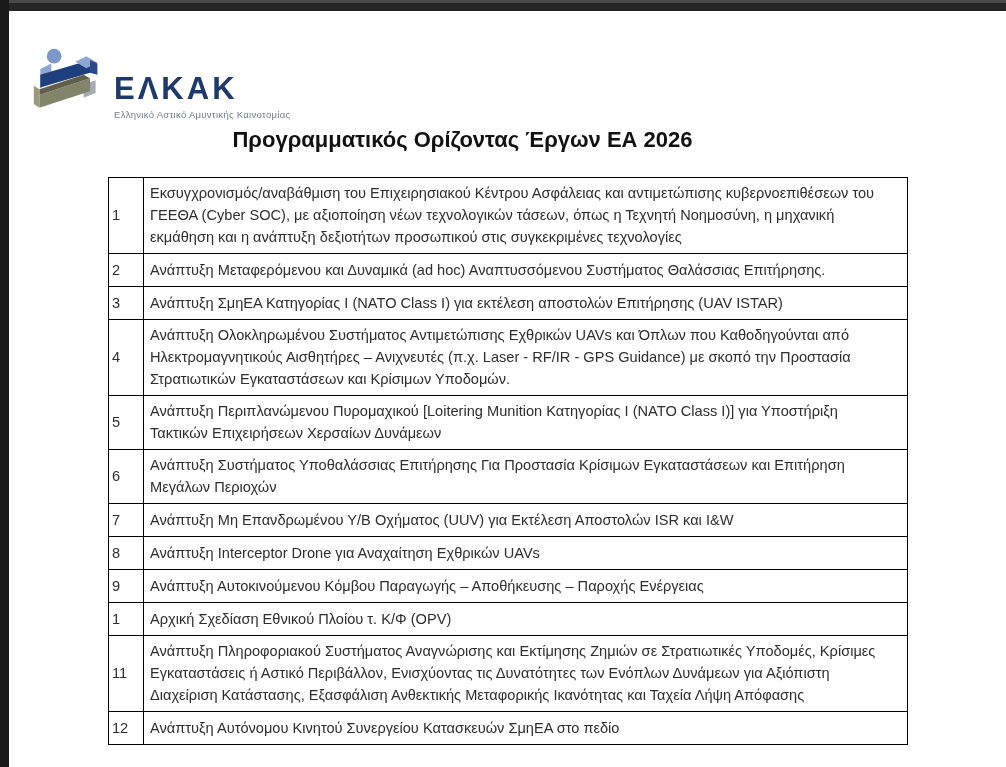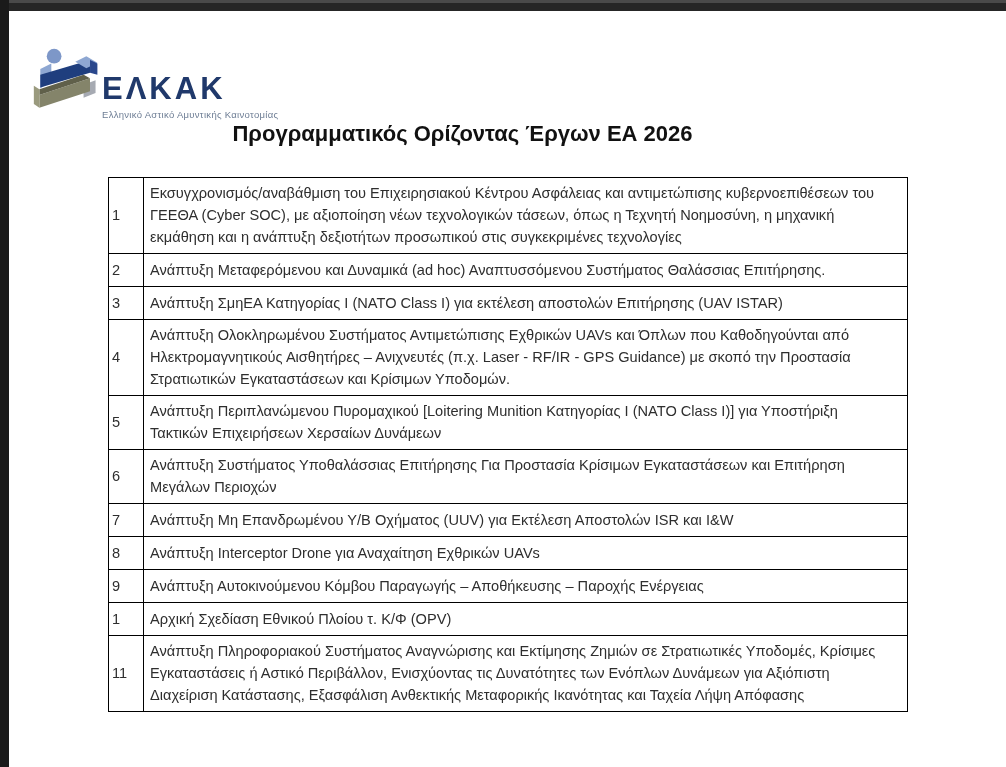--- a/index.html
+++ b/index.html
@@ -10,31 +10,31 @@
   }
   .frame-top{position:absolute;top:0;left:0;right:0;height:11px;background:#262626;border-top:3px solid #4a4a4a;box-sizing:border-box;}
   .frame-left{position:absolute;top:0;left:0;bottom:0;width:9px;background:#1a1a1a;}
   .page{
     position:absolute;left:9px;top:11px;right:0;bottom:0;
     background:#ffffff;color:#2d2d2d;
   }
   
   .logo-block{position:absolute;left:23px;top:30px;display:flex;align-items:flex-start;}
   .logo-mark{width:70px;height:82px;flex:0 0 auto;}
-  .logo-text{margin-top:32px;}
+  .logo-text{margin-left:12px;margin-top:32px;}
   .logo-wordmark{
     font-size:31px;font-weight:bold;letter-spacing:3px;
     color:#20396b;line-height:1;
   }
   .logo-tagline{
     font-size:9.5px;color:#6d7d94;margin-top:5px;letter-spacing:0.3px;
   }
   
   .doc-title{
-    position:absolute;left:0;right:90px;top:110px;
+    position:absolute;left:0;right:90px;top:116px;
     text-align:center;font-size:22px;font-weight:bold;color:#111;
   }
   
   .projects-table{
     position:absolute;left:99px;top:166px;
     width:800px;border-collapse:collapse;table-layout:fixed;
   }
   .projects-table td{
     border:1px solid #000;
     font-size:14.6px;line-height:22px;color:#2e2e2e;
@@ -118,17 +118,21 @@
         <td>Ανάπτυξη Αυτοκινούμενου Κόμβου Παραγωγής – Αποθήκευσης – Παροχής Ενέργειας</td>
       </tr>
       <tr>
         <td class="num">1</td>
         <td>Αρχική Σχεδίαση Εθνικού Πλοίου τ. Κ/Φ (OPV)</td>
       </tr>
       <tr>
         <td class="num">11</td>
         <td>Ανάπτυξη Πληροφοριακού Συστήματος Αναγνώρισης και Εκτίμησης Ζημιών σε Στρατιωτικές Υποδομές, Κρίσιμες Εγκαταστάσεις ή Αστικό Περιβάλλον, Ενισχύοντας τις Δυνατότητες των Ενόπλων Δυνάμεων για Αξιόπιστη Διαχείριση Κατάστασης, Εξασφάλιση Ανθεκτικής Μεταφορικής Ικανότητας και Ταχεία Λήψη Απόφασης</td>
       </tr>
+      <tr>
+        <td class="num">12</td>
+        <td>Ανάπτυξη Αυτόνομου Κινητού Συνεργείου Κατασκευών ΣμηΕΑ στο πεδίο</td>
+      </tr>
     </tbody>
   </table>
 
 
 </div>
 
 </body></html>

